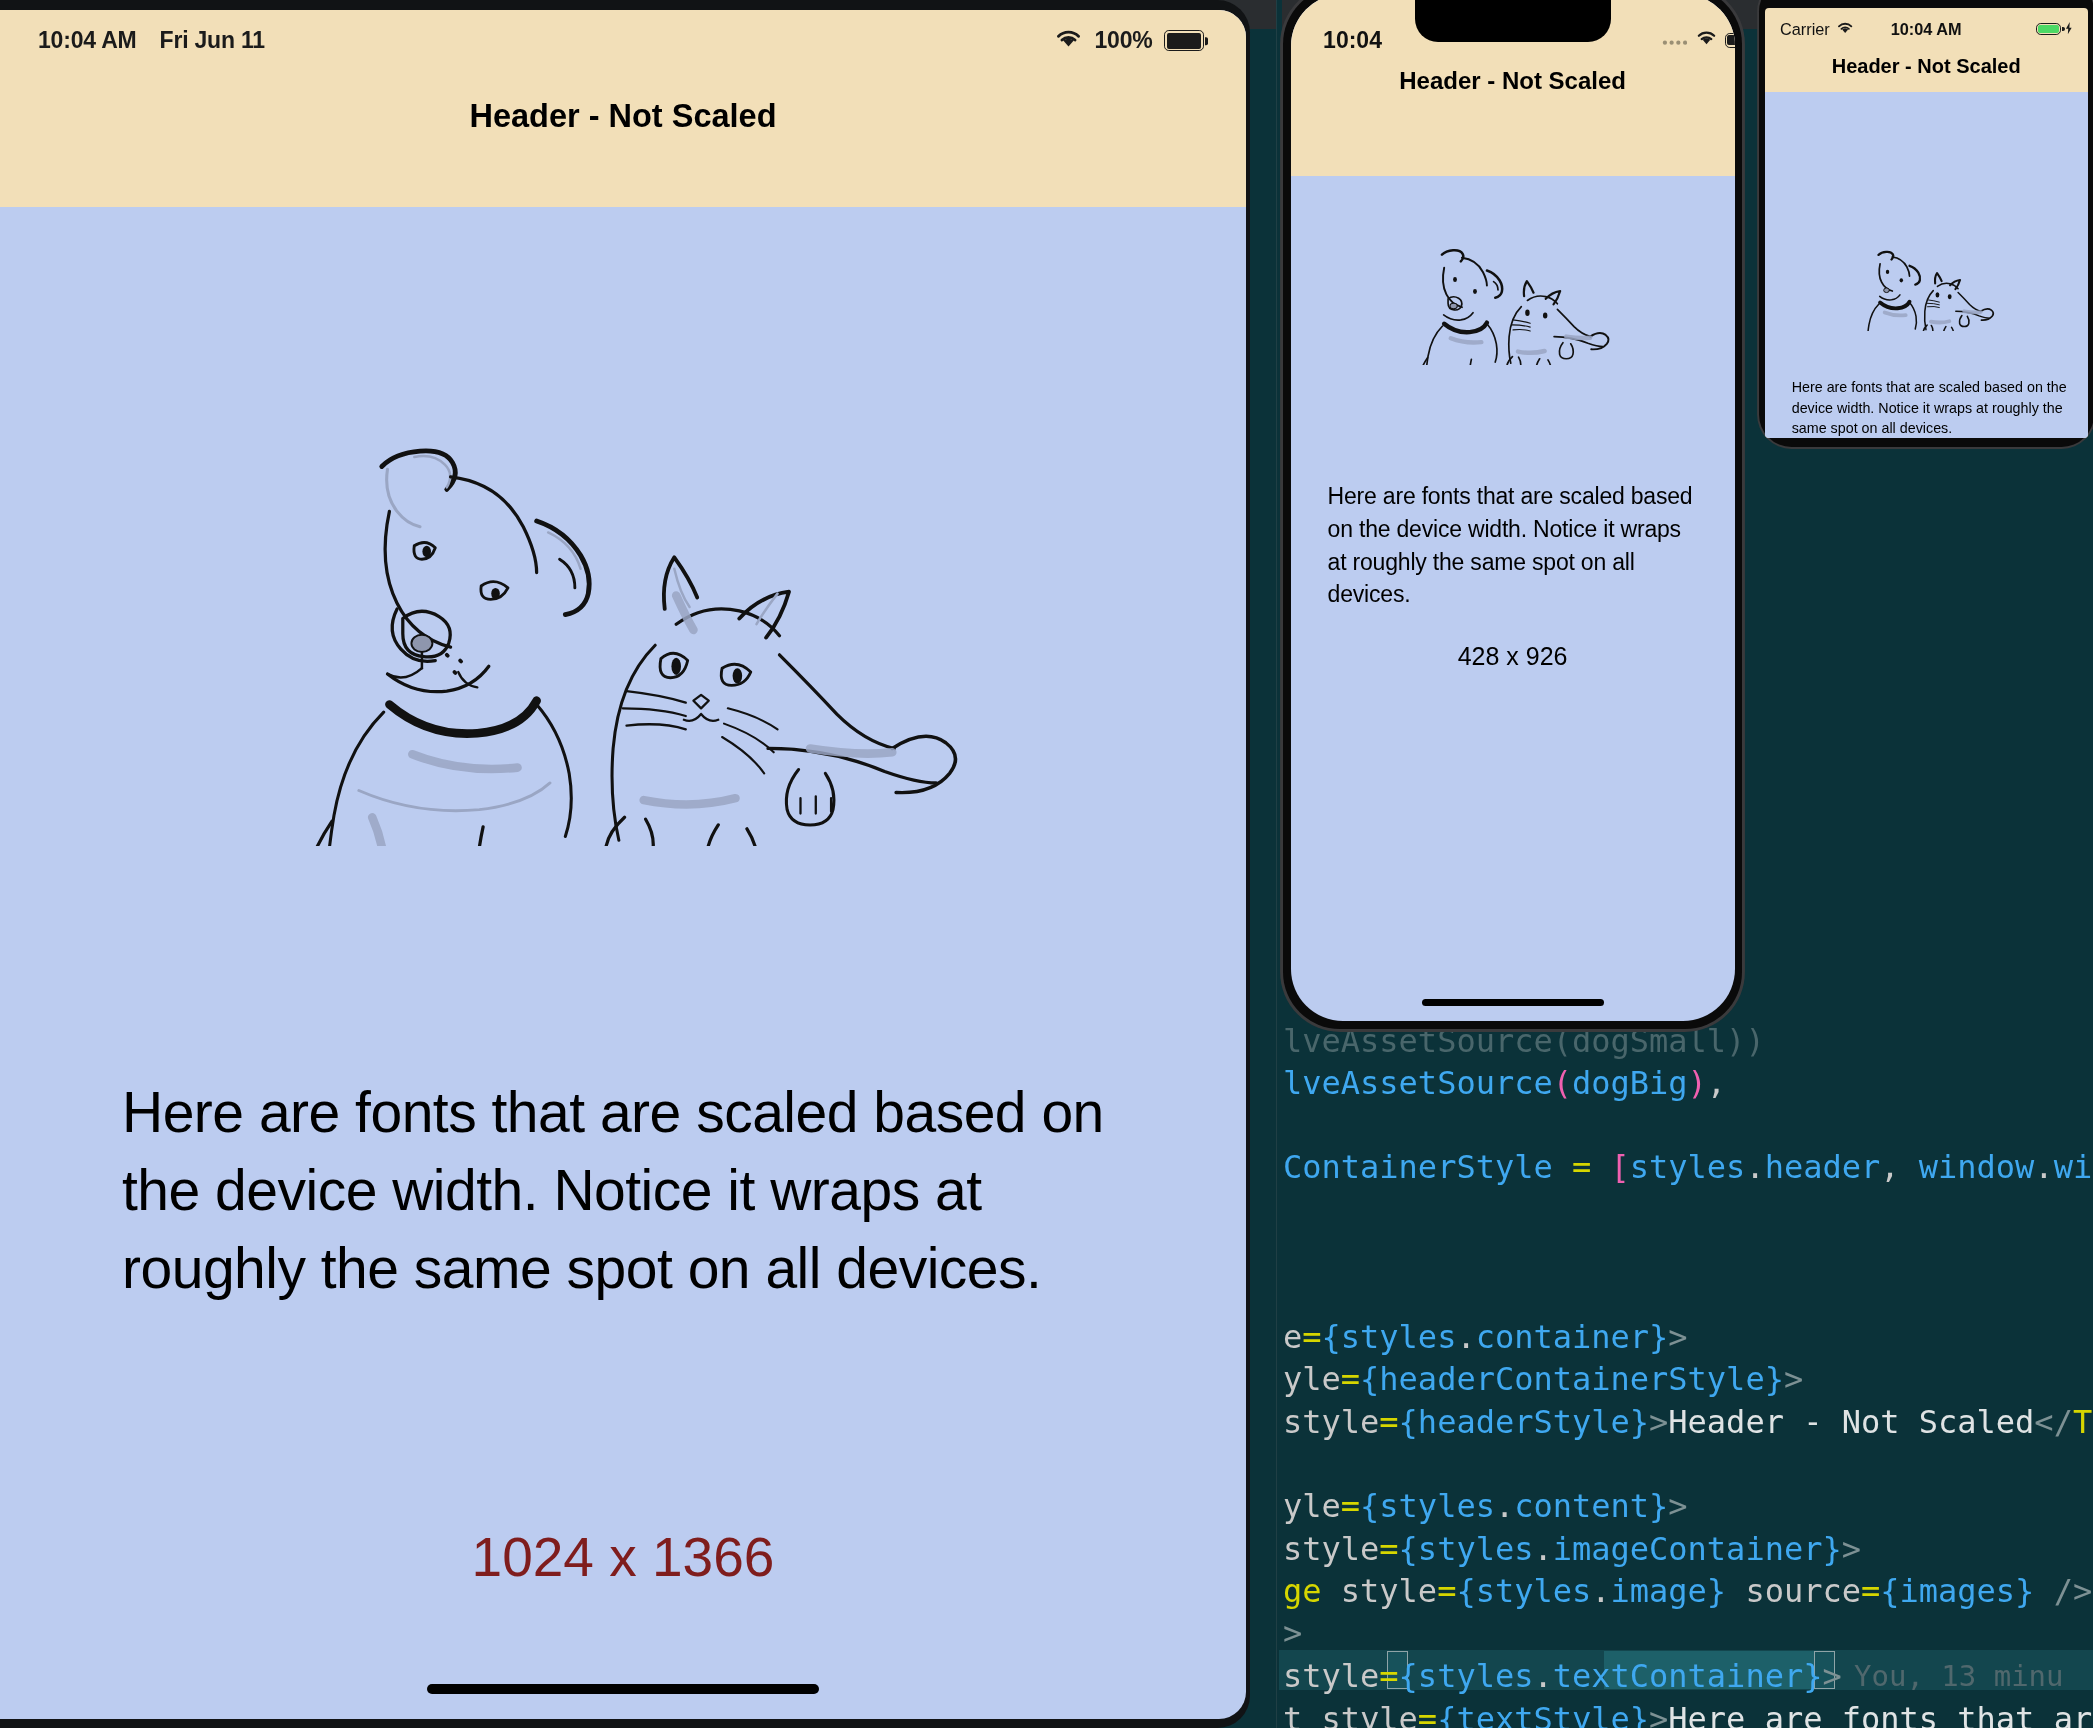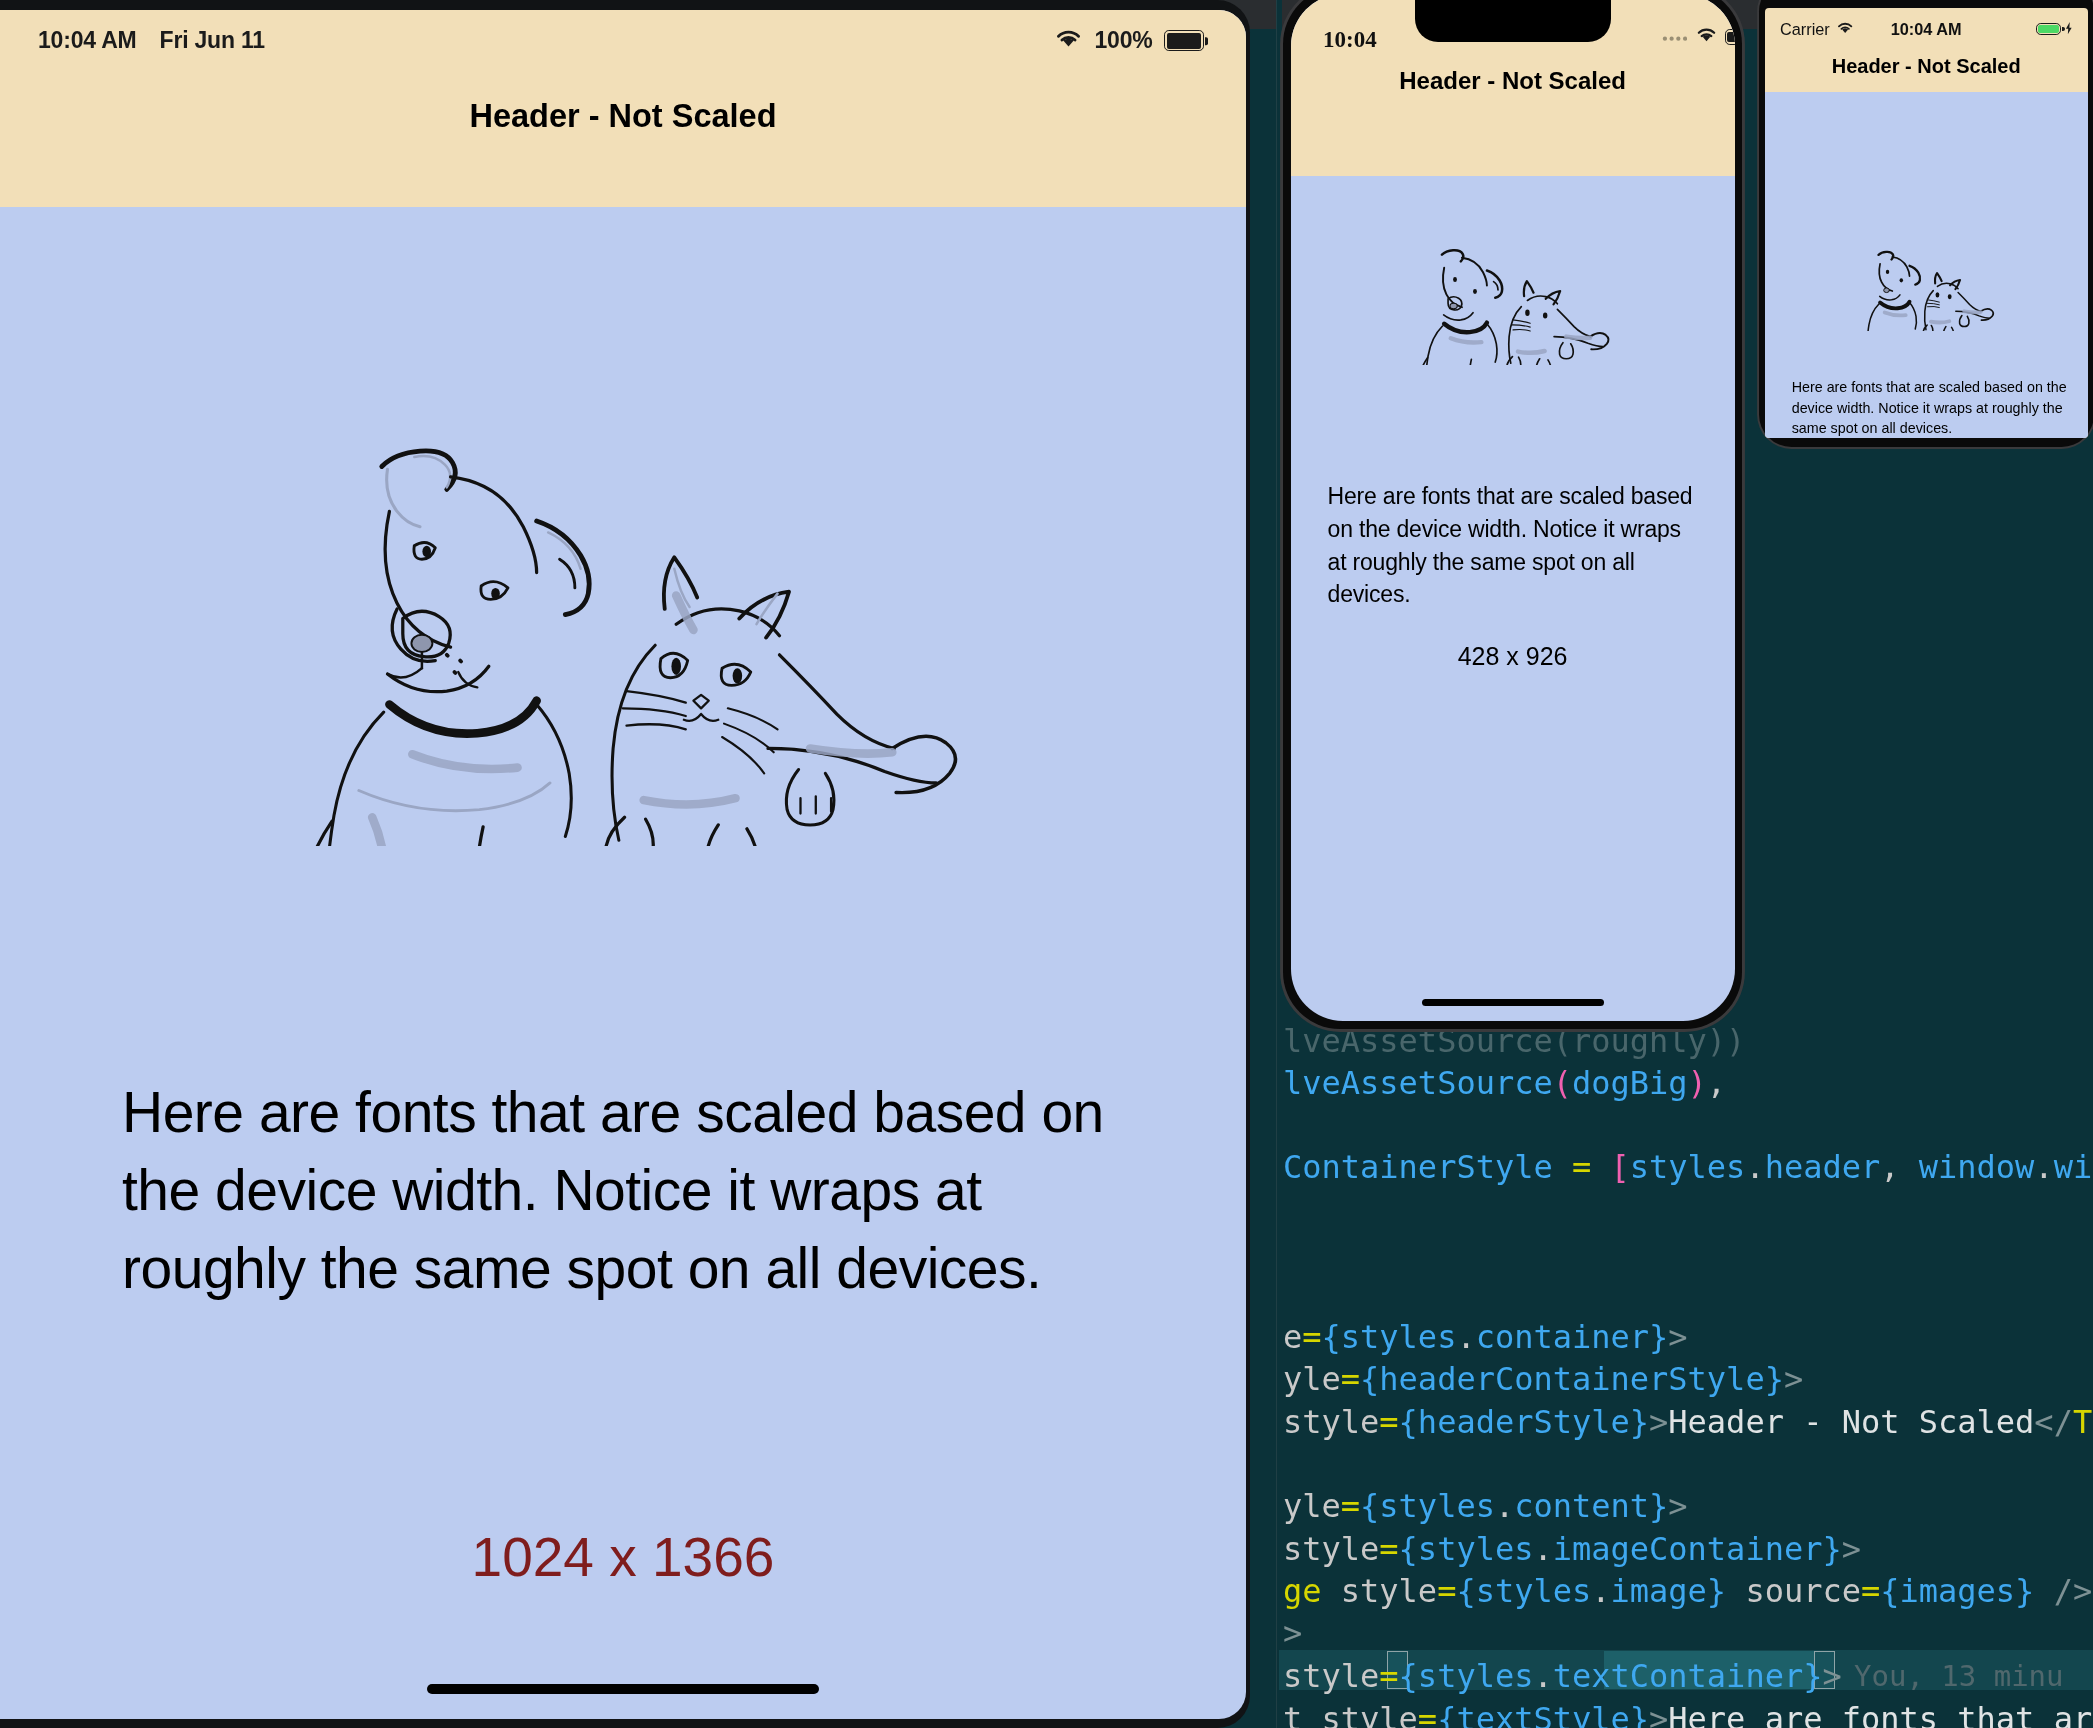--- a/index.html
+++ b/index.html
@@ -117,21 +117,21 @@
     position:absolute; left:0; top:0; width:444px; height:182px;
     background:#F2DFB8;
   }
   #iphone-notch {
     position:absolute; left:50%; transform:translateX(-50%); top:0;
     width:196px; height:48px; background:#000;
     border-radius: 0 0 23px 23px; z-index:5;
   }
   #iphone-status {
     position:absolute; left:0; top:32.5px; width:496px; height:27px;
-    display:flex; align-items:flex-start; padding:0 32.5px; z-index:6;font-family:Liberation Serif, serif;
+    display:flex; align-items:center; padding:0 32.5px; z-index:6;
   }
   #iphone-status .time { font-size:23px; font-weight:600; color:#111; }
   #iphone-status .right { margin-left:auto; display:flex; align-items:center; gap:8.6px; }
   #iphone-header-title {
     position:absolute; left:0; top:73px; width:444px; text-align:center;
     font-size:24px; font-weight:bold; color:#000;
   }
   #iphone-illo { position:absolute; left:111px; top:232px; width:222px; height:139px; }
   #iphone-text {
     position:absolute; left:37px; top:486px; width:373px;
@@ -209,21 +209,21 @@
   <div class="cursor-line" style="top:1650px;"></div>
   <div class="sel-box" style="left:1604px; top:1651px; width:210px;"></div>
   <div class="brace-box" style="left:1387px; top:1651px; width:21px;"></div>
   <div class="brace-box" style="left:1814px; top:1651px; width:21px;"></div>
 
   <div id="code-lines">
       <div class="code-line" style="left: 1283px; top: 619px;"><span class="c-var">tiplier</span><span class="c-punc">(</span><span class="c-var">window</span><span class="c-plain">.</span><span class="c-var">fontS</span></div>
       <div class="code-line" style="left: 1283px; top: 748px;"><span class="c-var">th</span><span class="c-punc">(</span><span class="c-var">window</span><span class="c-plain">, </span><span class="c-num">14</span><span class="c-punc">)</span></div>
       <div class="code-line" style="left: 1325px; top: 791px;"><span class="c-var">{</span><span class="c-plain">fontSize</span><span class="c-plain">: </span><span class="c-paren">(</span><span class="c-var">fontSca</span></div>
       <div class="code-line" style="left: 1283px; top: 876px;"><span class="c-var">{</span><span class="c-var">fontSize</span><span class="c-var">}</span><span class="c-punc">]</span><span class="c-plain">;</span></div>
-      <div class="code-line" style="left: 1283px; top: 1025px; opacity: 0.55;"><span class="c-dim">lveAssetSource(roughly))</span></div>
+      <div class="code-line" style="left: 1283px; top: 1025px; opacity: 0.55;"><span class="c-dim">lveAssetSource(dogSmall))</span></div>
       <div class="code-line" style="left: 1283px; top: 1067px;"><span class="c-var">lveAssetSource</span><span class="c-punc">(</span><span class="c-var">dogBig</span><span class="c-punc">)</span><span class="c-plain">,</span></div>
       <div class="code-line" style="left: 1283px; top: 1151px;"><span class="c-var">ContainerStyle </span><span class="c-op">= </span><span class="c-punc">[</span><span class="c-var">styles</span><span class="c-plain">.</span><span class="c-var">header</span><span class="c-plain">, </span><span class="c-var">window</span><span class="c-plain">.</span><span class="c-var">width </span></div>
       <div class="code-line" style="left: 1283px; top: 1321px;"><span class="c-plain">e</span><span class="c-op">=</span><span class="c-var">{</span><span class="c-var">styles</span><span class="c-plain">.</span><span class="c-var">container</span><span class="c-var">}</span><span class="c-dim">&gt;</span></div>
       <div class="code-line" style="left: 1283px; top: 1363px;"><span class="c-plain">yle</span><span class="c-op">=</span><span class="c-var">{</span><span class="c-var">headerContainerStyle</span><span class="c-var">}</span><span class="c-dim">&gt;</span></div>
       <div class="code-line" style="left: 1283px; top: 1406px;"><span class="c-plain">style</span><span class="c-op">=</span><span class="c-var">{</span><span class="c-var">headerStyle</span><span class="c-var">}</span><span class="c-dim">&gt;</span><span class="c-white">Header - Not Scaled</span><span class="c-dim">&lt;/</span><span class="c-tag">Text</span></div>
       <div class="code-line" style="left: 1283px; top: 1490px;"><span class="c-plain">yle</span><span class="c-op">=</span><span class="c-var">{</span><span class="c-var">styles</span><span class="c-plain">.</span><span class="c-var">content</span><span class="c-var">}</span><span class="c-dim">&gt;</span></div>
       <div class="code-line" style="left: 1283px; top: 1533px;"><span class="c-plain">style</span><span class="c-op">=</span><span class="c-var">{</span><span class="c-var">styles</span><span class="c-plain">.</span><span class="c-var">imageContainer</span><span class="c-var">}</span><span class="c-dim">&gt;</span></div>
       <div class="code-line" style="left: 1283px; top: 1575px;"><span class="c-tag">ge </span><span class="c-plain">style</span><span class="c-op">=</span><span class="c-var">{</span><span class="c-var">styles</span><span class="c-plain">.</span><span class="c-var">image</span><span class="c-var">}</span><span class="c-plain"> source</span><span class="c-op">=</span><span class="c-var">{</span><span class="c-var">images</span><span class="c-var">}</span><span class="c-dim"> /&gt;</span></div>
       <div class="code-line" style="left: 1283px; top: 1617px;"><span class="c-dim">&gt;</span></div>
       <div class="code-line" style="left: 1283px; top: 1660px;"><span class="c-plain">style</span><span class="c-op">=</span><span class="c-var">{</span><span class="c-var">styles</span><span class="c-plain">.</span><span class="c-var">textContainer</span><span class="c-var">}</span><span class="c-dim">&gt;</span></div>

